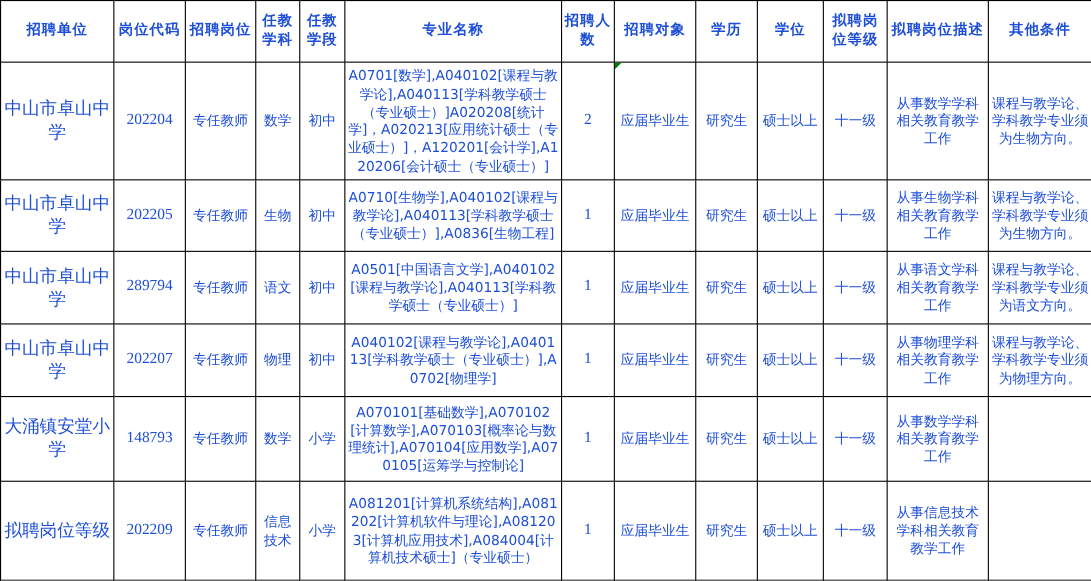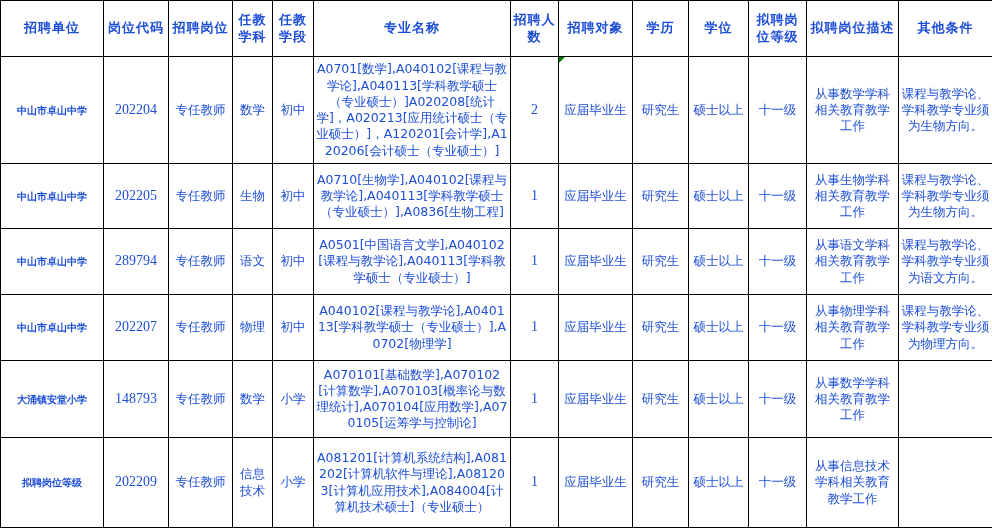--- a/index.html
+++ b/index.html
@@ -15,21 +15,21 @@
     border:1px solid #000;overflow:hidden;vertical-align:middle;
   }
   .job-table th{
     font-weight:bold;font-size:13px;letter-spacing:1px;
     text-align:center;padding:1px;line-height:1.3;
   }
   .job-table td{
     font-size:12.5px;line-height:1.3;padding:1px 2px;
     text-align:center;position:relative;
   }
-  td.col-unit{font-weight:bold;font-size:10px;padding:0;letter-spacing:0;}
+  td.col-unit{font-weight:normal;font-size:16px;padding:0;letter-spacing:0;}
   td.col-code,td.col-count{
     font-family:"Liberation Serif","DejaVu Serif",serif;font-size:14px;text-align:center;
   }
   td.col-major{text-align:center;word-break:break-all;}
   td.col-duty,td.col-other{text-align:center;}
   thead tr{height:56px;}
   tbody tr:nth-child(1){height:107px;}
   tbody tr:nth-child(2){height:65px;}
   tbody tr:nth-child(3){height:66px;}
   tbody tr:nth-child(4){height:66px;}

